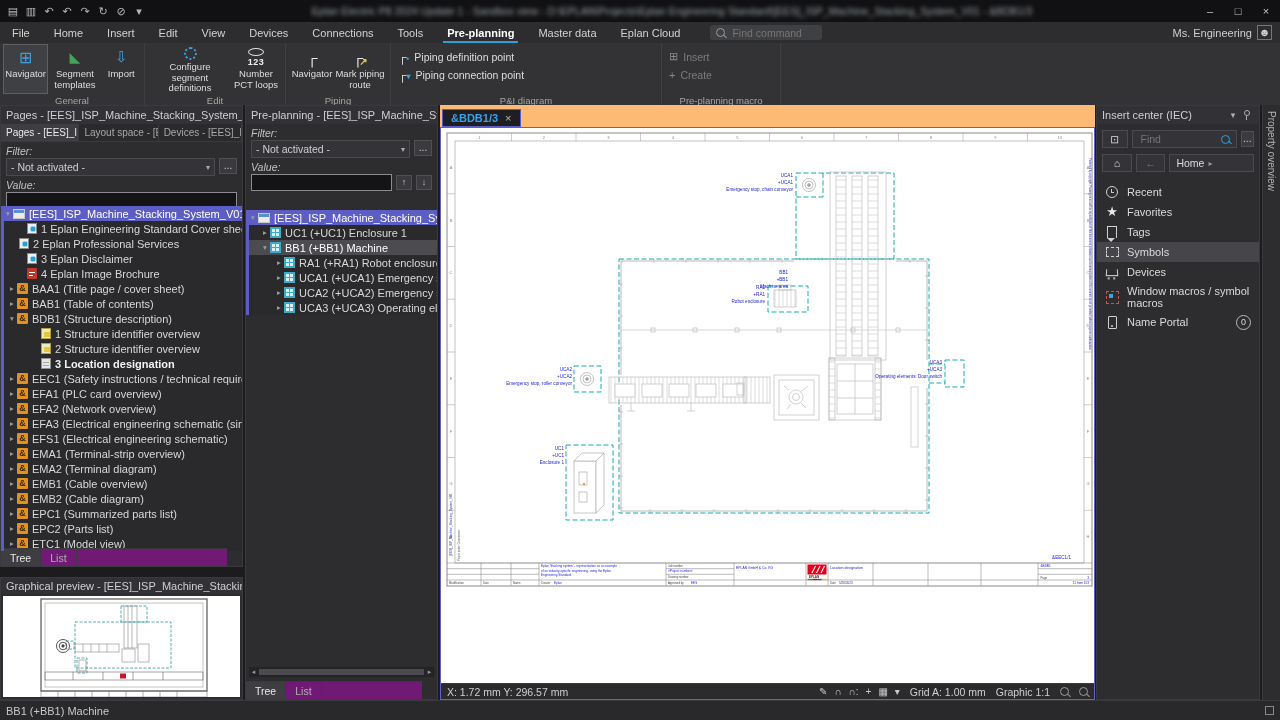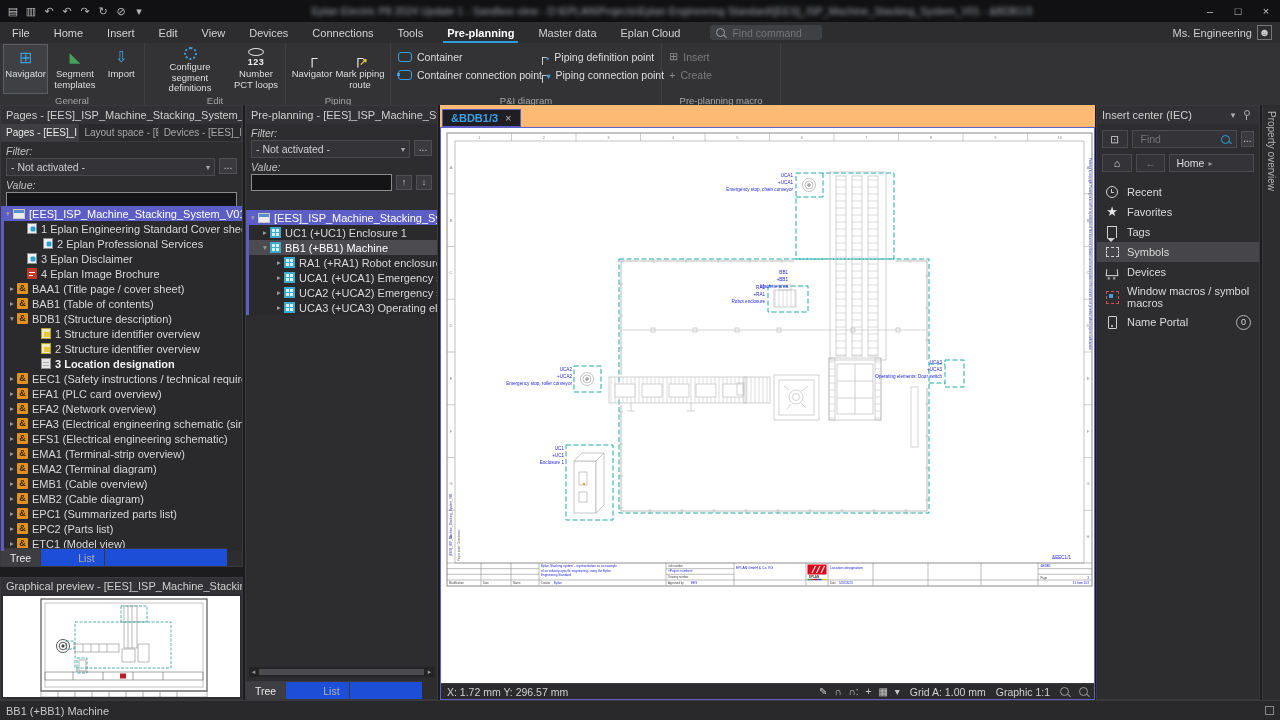--- a/index.html
+++ b/index.html
@@ -55,21 +55,21 @@
   .pin::after{content:"";position:absolute;left:1px;top:5px;width:1px;height:4px;background:#b0b0b0;}
   .ptabs{display:flex;height:17px;background:#27272a;border-bottom:1px solid #3a3a3e;}
   .ptab{padding:0 5px;display:flex;align-items:center;font-size:10px;color:#a8a8a8;background:#2a2a2c;border-right:1px solid #3a3a3e;white-space:nowrap;overflow:hidden;}
   .ptab.active{background:#3e3e42;color:#eaeaea;}
   .flabel{font-size:10.5px;color:#c2c2c2;padding:3px 5px 1px 5px;font-style:italic;}
   .fselect{height:16px;background:#333338;border:1px solid #4a4a4f;color:#cfcfcf;display:flex;align-items:center;font-size:10.5px;padding:0 4px;}
   .fselect .sp{flex:1;}
   .dots-btn{width:18px;height:16px;background:#3a3a3f;border:1px solid #4f4f54;color:#cccccc;text-align:center;line-height:14px;font-size:10px;box-sizing:border-box;}
   .vinput{height:15px;background:#141416;border:1px solid #8c8c90;}
   .updown{width:16px;height:15px;background:#3a3a3f;border:1px solid #4f4f54;color:#ccc;text-align:center;line-height:13px;font-size:9px;box-sizing:border-box;}
-  .btabs{position:absolute;left:0;right:15px;bottom:0;height:17px;display:flex;background:#1d4ed8;border-top:1px solid #3a3a3e;gap:28px;}
+  .btabs{position:absolute;left:0;right:15px;bottom:0;height:17px;display:flex;background:#701a75;border-top:1px solid #3a3a3e;}
   .btab{padding:0 9px;display:flex;align-items:center;font-size:10.5px;color:#b0b0b0;border-right:1px solid #3a3a3e;}
   .btab.active{background:#3e3e42;color:#eaeaea;}
   
   .tree{position:absolute;left:0;right:0;overflow:hidden;background:#2a2a2d;}
   .accent{position:absolute;width:3px;background:#5c5ec6;z-index:3;}
   .trow{display:flex;align-items:center;height:15px;white-space:nowrap;overflow:hidden;color:#d8d8d8;}
   .trow.sel{background:#5c5ec6;color:#fff;}
   .trow.sel2{background:#4c4c50;color:#fff;}
   .trow.bold .tlabel{font-weight:bold;color:#f2f2f2;}
   .exp{width:10px;font-size:7.5px;color:#9a9a9a;flex:none;text-align:center;}
@@ -235,30 +235,20 @@
         <span class="ricon ig-pipe">┌</span>
         <span class="lbl">Navigator</span>
       </div>
       <div class="rbtn" style="width:50px;">
         <span class="ricon ig-pipe">┌<span class="ig-arrow">↗</span></span>
         <span class="lbl">Mark piping route</span>
       </div>
       <div class="rgroup-label">Piping</div>
     </div>
     <div class="rgroup" style="width:262px;">
-      <div class="smallcol" style="width:140px;">
-        <div class="sbtn">
-          <span class="ig-container"></span>
-          <span>Container</span>
-        </div>
-        <div class="sbtn">
-          <span class="ig-container dot"></span>
-          <span>Container connection point</span>
-        </div>
-      </div>
       <div class="smallcol" style="width:118px;">
         <div class="sbtn">
           <span class="ig-elbow">┌<i>▪</i></span>
           <span>Piping definition point</span>
         </div>
         <div class="sbtn">
           <span class="ig-elbow">┌<i>▾</i></span>
           <span>Piping connection point</span>
         </div>
       </div>
@@ -318,21 +308,21 @@
           <span class="tico ic-project"></span>
           <span class="tlabel">[EES]_ISP_Machine_Stacking_System_V01</span>
         </div>
 
         <div class="trow" style="padding-left: 16px;">
           <span class="exp"></span>
           <span class="tico ic-page-blue"></span>
           <span class="tlabel">1 Eplan Engineering Standard Cover sheet</span>
         </div>
 
-        <div class="trow" style="padding-left: 32px; text-align: center;">
+        <div class="trow" style="padding-left: 8px; text-align: center;">
           <span class="exp"></span>
           <span class="tico ic-page-blue"></span>
           <span class="tlabel">2 Eplan Professional Services</span>
         </div>
 
         <div class="trow" style="padding-left: 16px;">
           <span class="exp"></span>
           <span class="tico ic-page-blue"></span>
           <span class="tlabel">3 Eplan Disclaimer</span>
         </div>

